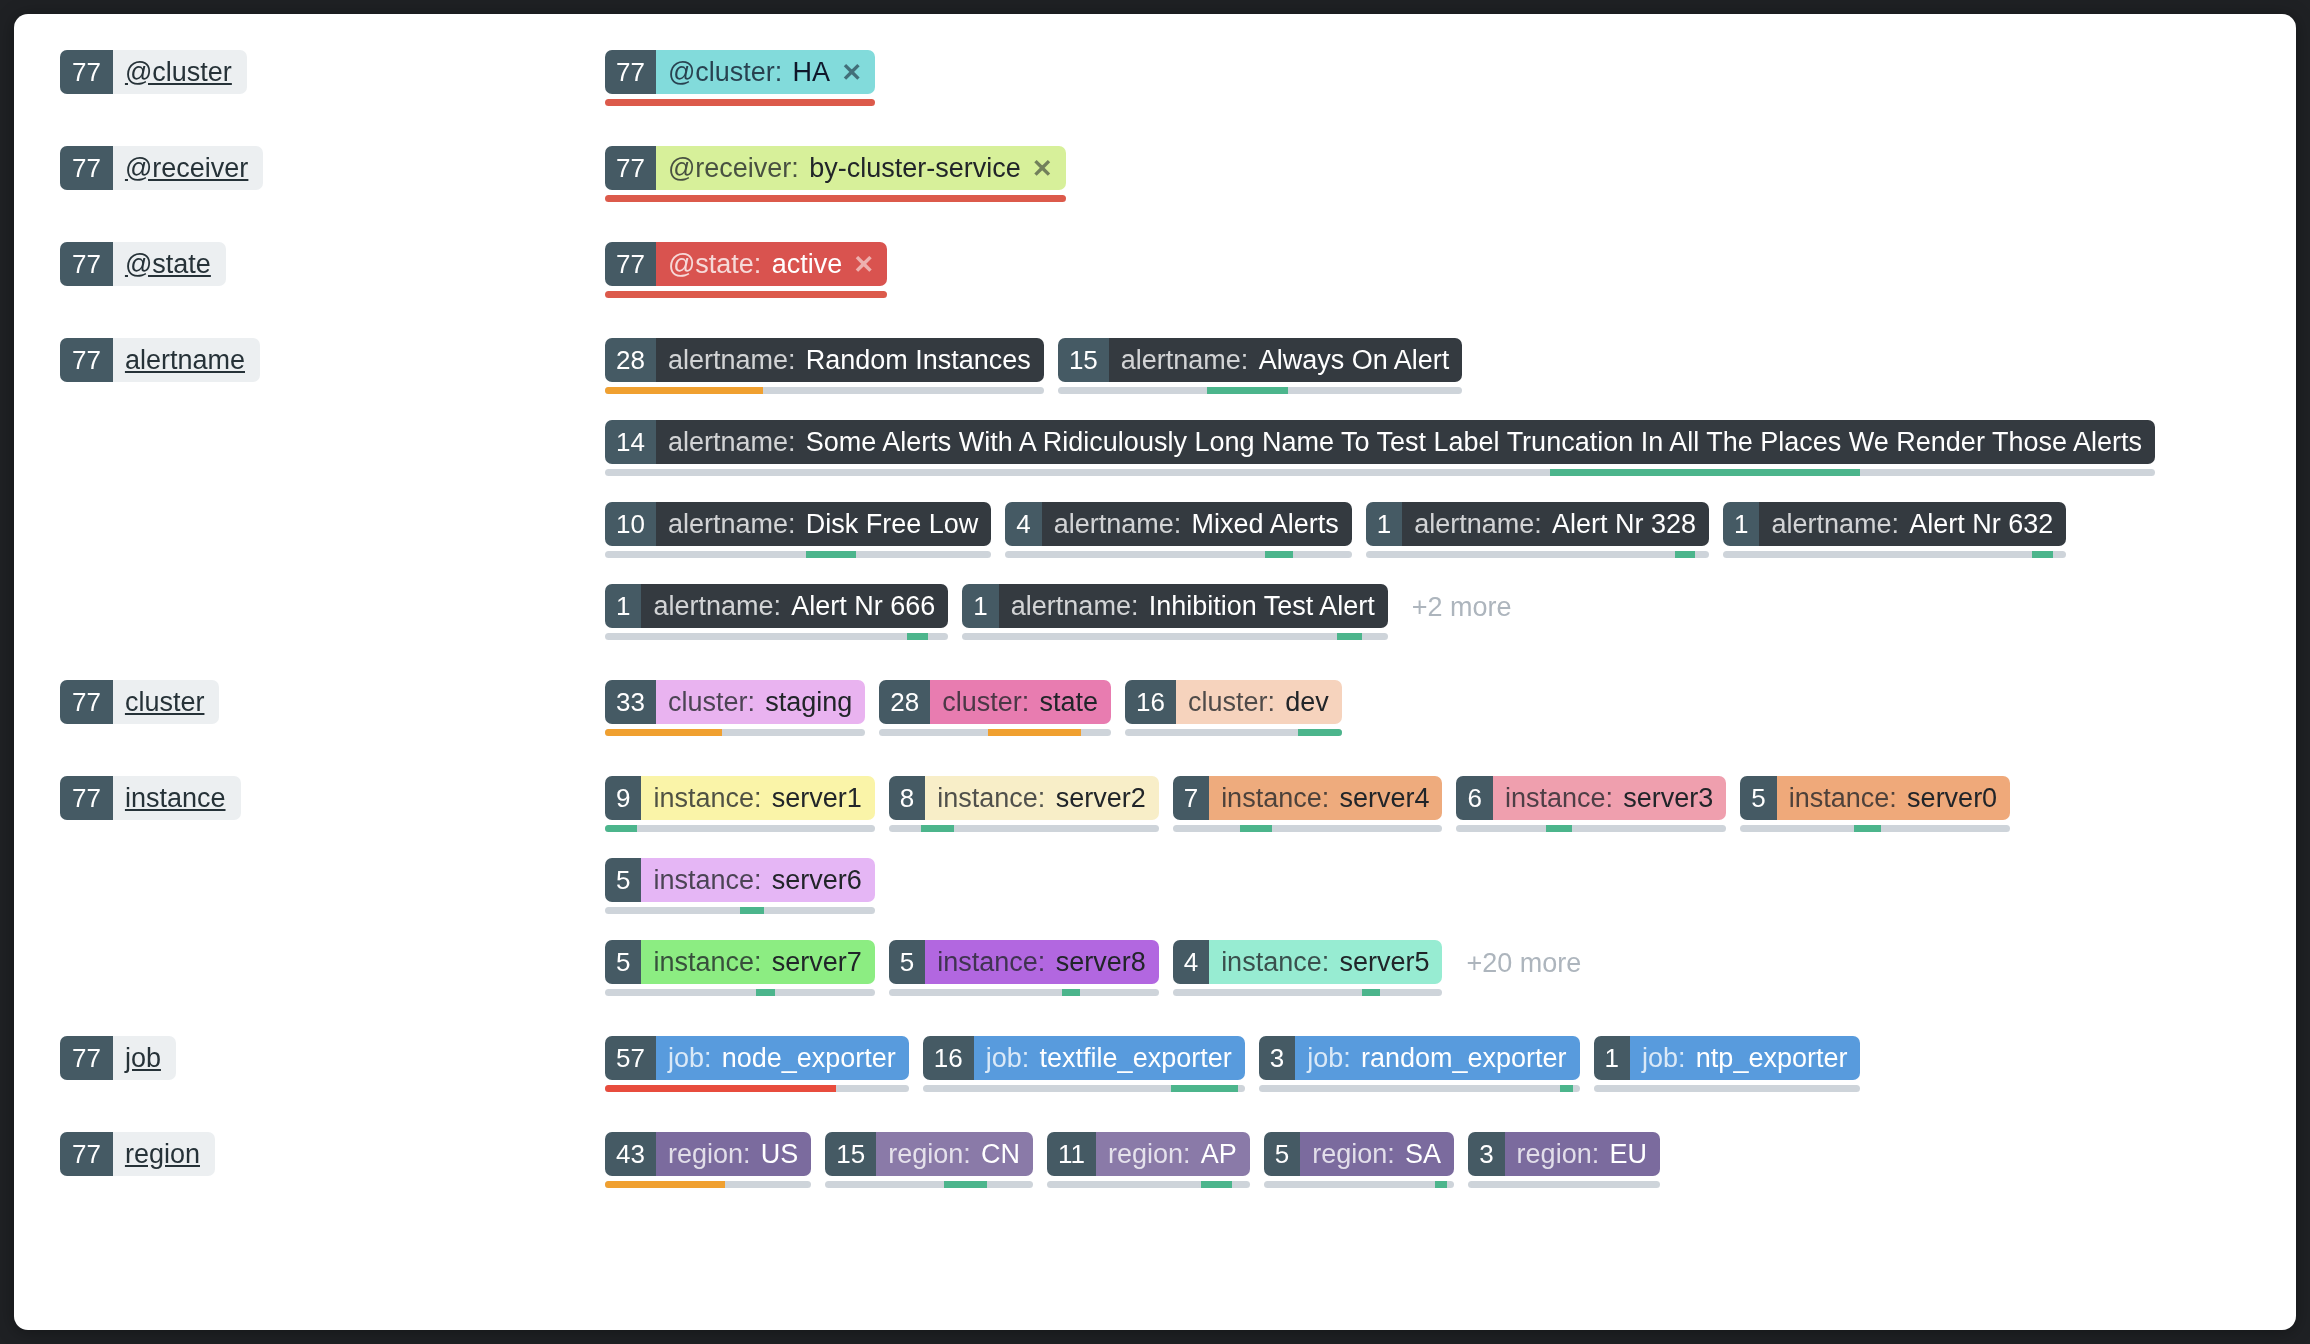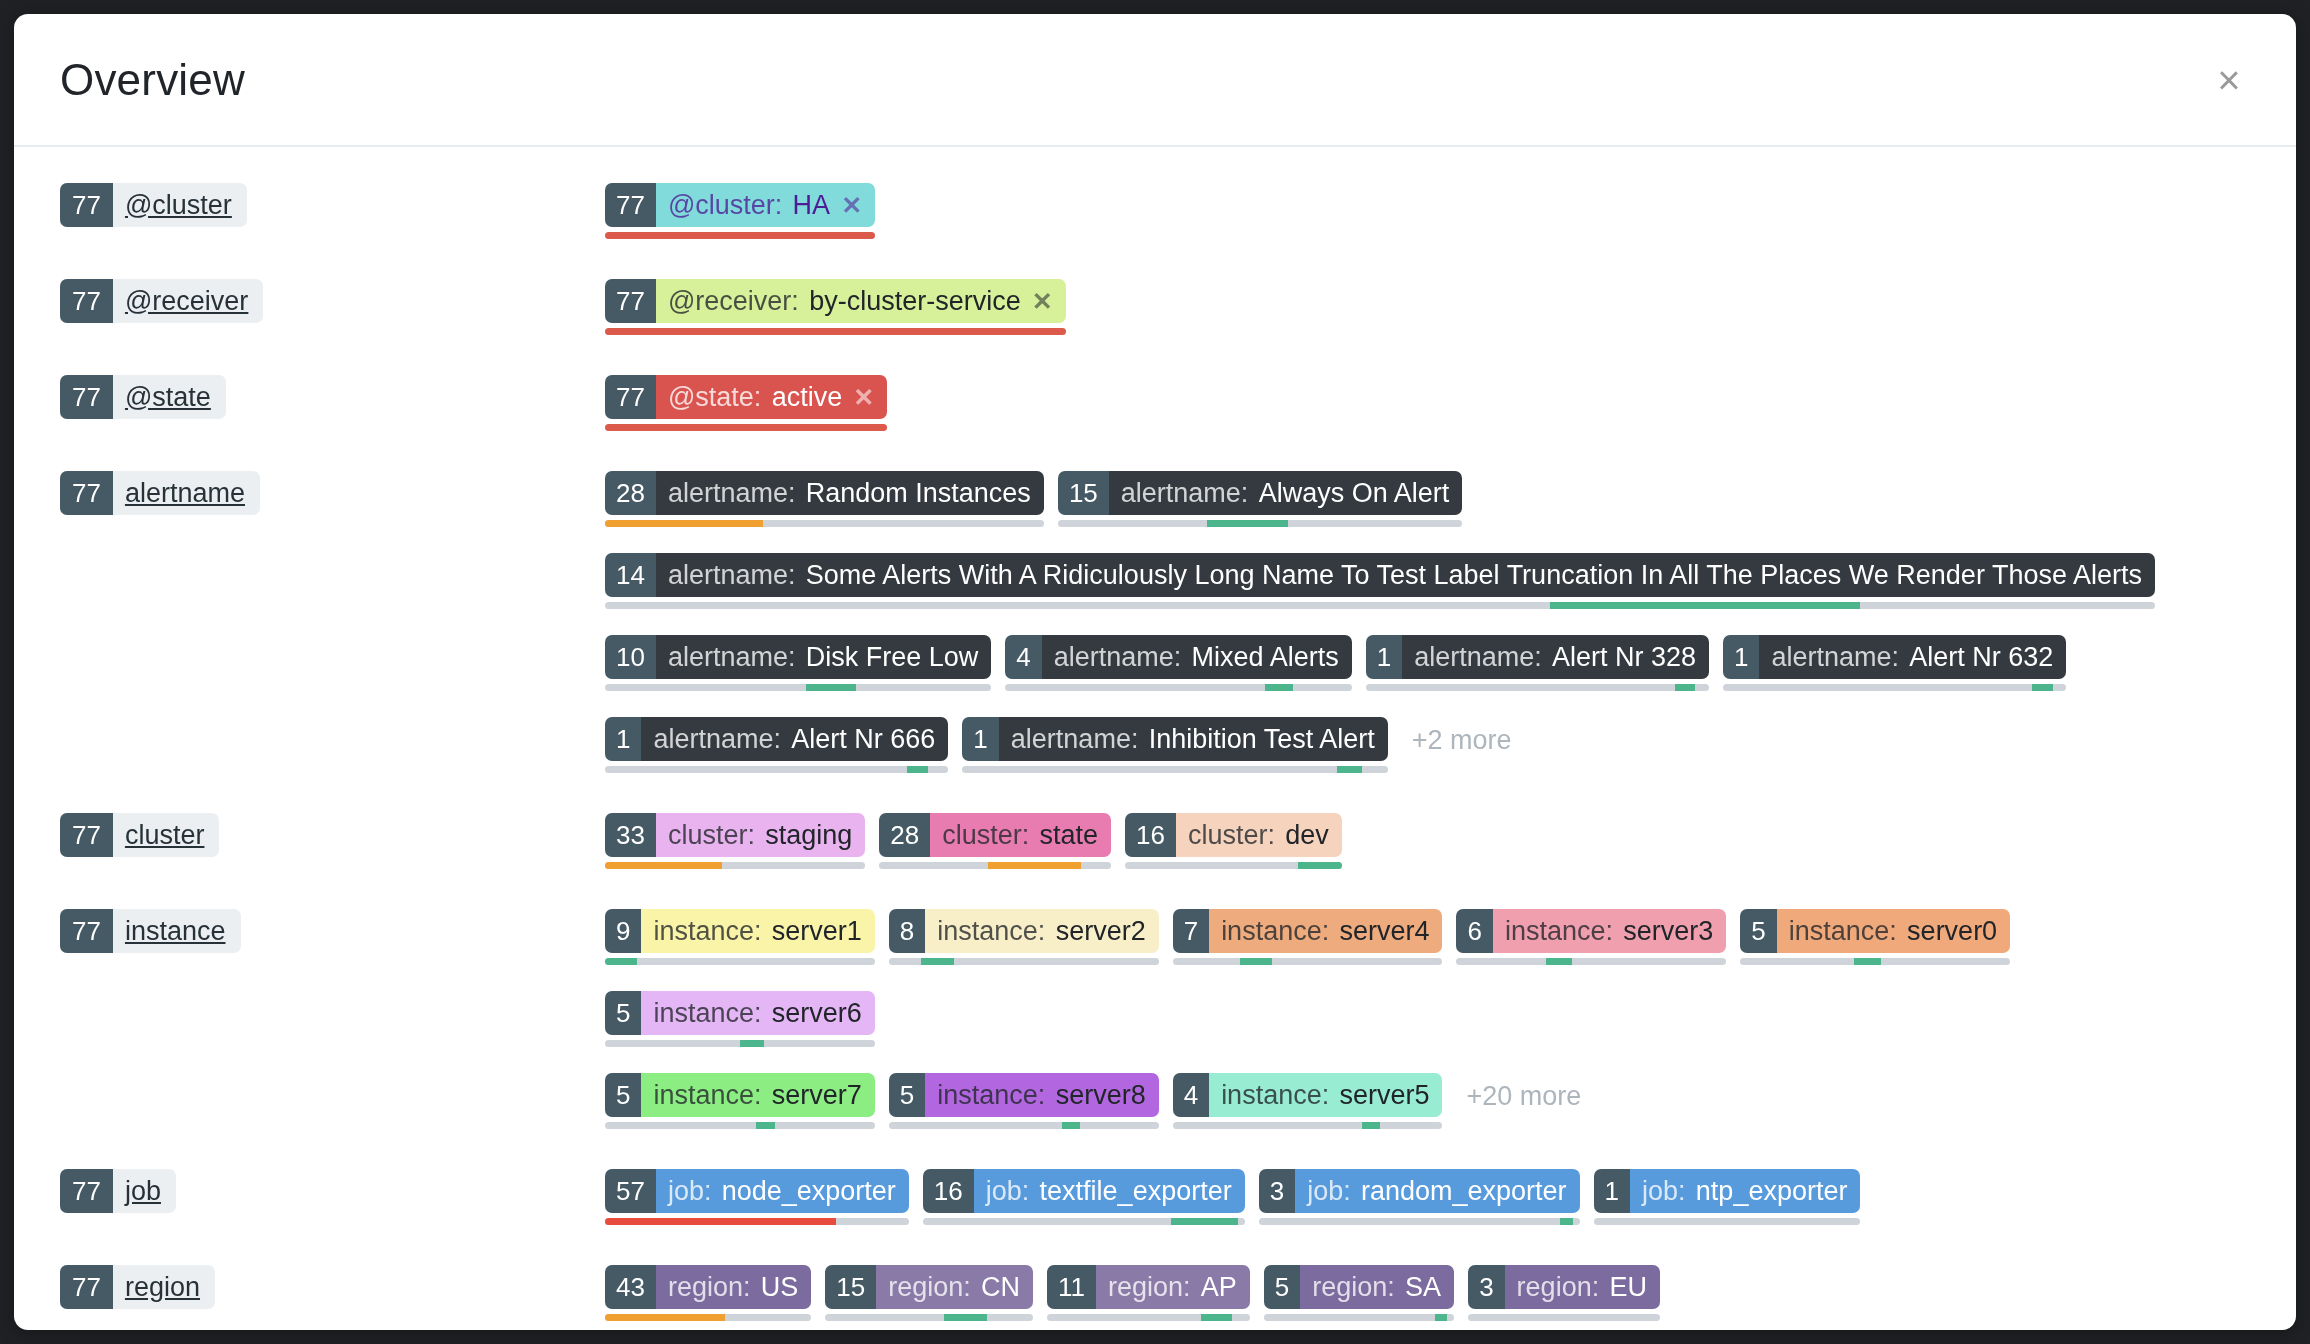--- a/index.html
+++ b/index.html
@@ -101,36 +101,32 @@
     padding-top:8px;display:inline-block;white-space:nowrap;
     margin:0 14px 26px 10px;
   }
 </style>
 </head>
 <body>
 
 <div class="viewport">
   <div class="card">
 
-    <div class="card-header">
-      <div class="card-title">Overview</div>
-      <button class="close-btn">×</button>
-    </div>
 
     <div class="card-body" id="body">
         <div class="group-row">
           <div class="group-key-col"><div class="keybadge">
               <span class="cnt">77</span>
               <span class="txt">@cluster</span>
             </div></div>
           <div class="group-values-col">
             <div class="chips">
               <div class="chip-wrap"><div class="chip">
                   <span class="cnt">77</span>
-                  <span class="body" style="background: rgb(130, 219, 219); color: #4c1d95;">
+                  <span class="body" style="background: rgb(130, 219, 219); color: #0f172a;">
                     <span class="k">@cluster:</span>
                     <span class="v">HA</span>
                     <span class="x">✕</span>
                   </span>
                 </div><div class="meter">
                   <div class="seg" style="width: 100%; background: rgb(220, 90, 75);"></div>
                 </div></div>
             </div>
           </div>
         </div>

